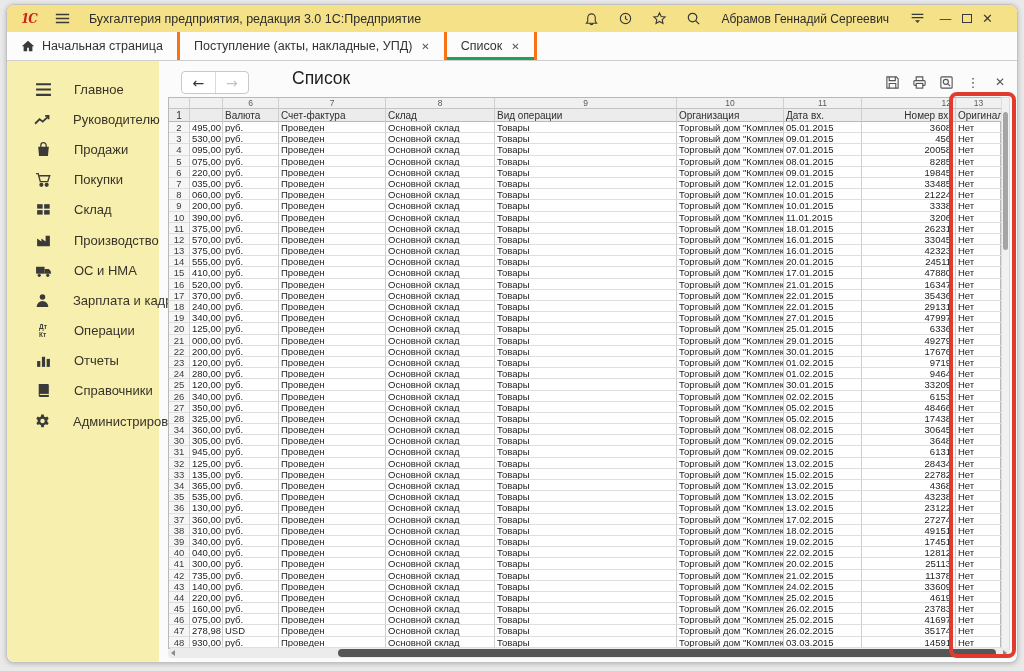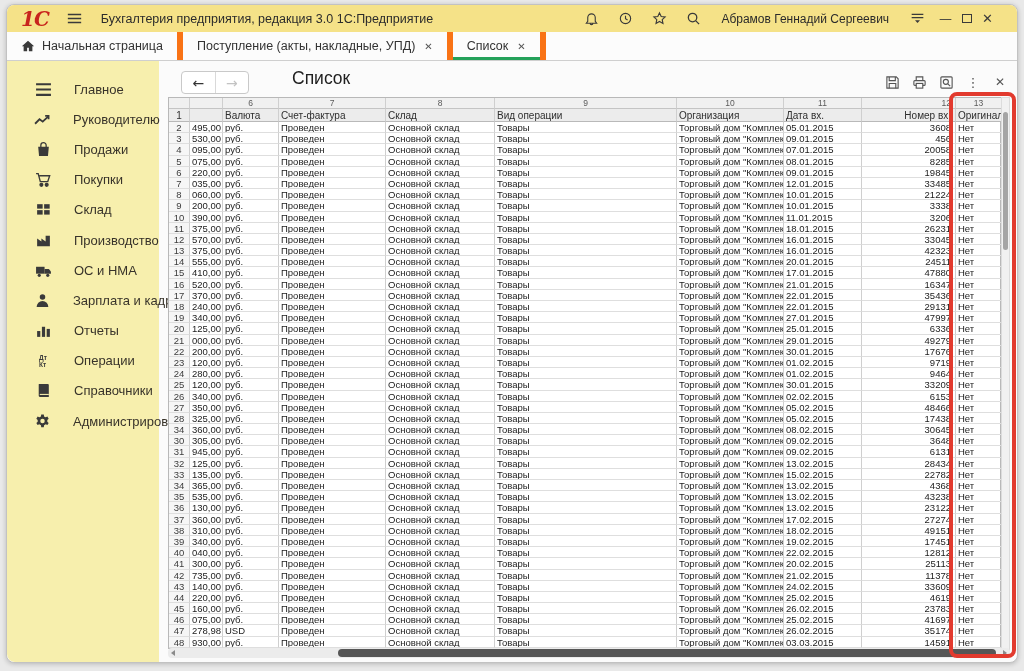--- a/index.html
+++ b/index.html
@@ -7,35 +7,35 @@
   body { background:#e9e9e9; position:relative; overflow:hidden; }
 
   .window { position:absolute; left:6px; top:4px; width:1012px; height:659px;
     background:#fbfbfb; border:1px solid #c2c2c2; border-radius:8px;
     box-shadow:0 1px 5px rgba(0,0,0,.22); overflow:hidden; }
 
   
   .titlebar { position:absolute; left:0; top:0; width:100%; height:27px;
     background:#f5e288; display:flex; align-items:center; }
   .logo { font-family:"DejaVu Serif", serif; font-style:italic; font-weight:bold;
-    color:#c8241d; font-size:20px; margin-left:14px; letter-spacing:-1px; }
+    color:#c8241d; font-size:12px; margin-left:14px; letter-spacing:-1px; }
   .tb-icon { width:24px; height:20px; display:flex; align-items:center; justify-content:center; cursor:pointer; }
   .tb-icon svg { width:15px; height:15px; }
   .burger { margin-left:14px; }
   .tb-title { font-size:12.5px; color:#2b2b2b; margin-left:14px; }
   .tb-right { margin-left:auto; display:flex; align-items:center; gap:10px; padding-right:24px; }
   .tb-user { font-size:12px; color:#2b2b2b; margin:0 6px; }
   .glyph { font-family:"DejaVu Sans", sans-serif; color:#3a3a3a; font-size:13px; line-height:1; }
   .btn-max { width:10px; height:9px; border:1.4px solid #3a3a3a; display:inline-block; }
 
   
   .tabbar { position:absolute; left:0; top:27px; width:100%; height:29px;
     background:#fcfcfc; border-bottom:1px solid #cfcfcf; display:flex; }
   .tab { display:flex; align-items:center; gap:7px; padding:0 14px; font-size:12.5px;
-    color:#333; border-right:6px solid #f97316; position:relative; cursor:pointer; white-space:nowrap; }
+    color:#333; border-right:3px solid #f97316; position:relative; cursor:pointer; white-space:nowrap; }
   .tab .home svg { width:14px; height:14px; display:block; }
   .tab-close { font-family:"DejaVu Sans", sans-serif; font-size:10px; color:#555; margin-left:2px; }
   .tab.active::after { content:""; position:absolute; left:0; right:0; bottom:0; height:3px; background:#24a159; }
 
   
   .sidebar { position:absolute; left:0; top:56px; width:152px; bottom:0;
     background:#f7efad; border-bottom-left-radius:8px; padding-top:13px; }
   .sb-item { height:30.2px; display:flex; align-items:center; cursor:pointer; }
   .sb-icon { width:18px; height:18px; margin-left:27px; display:flex; align-items:center; justify-content:center; }
   .sb-icon svg { width:17px; height:17px; }
@@ -225,33 +225,33 @@
           <span class="sb-icon">
             <svg viewBox="0 0 16 16" fill="#3a3a3a">
               <circle cx="8" cy="4.6" r="2.6"></circle>
               <path d="M2.5 14a5.5 5.5 0 0 1 11 0z"></path>
             </svg>
           </span>
           <span class="sb-label">Зарплата и кадры</span>
         </div>
         <div class="sb-item">
           <span class="sb-icon">
+            <span class="dtkt">Дт<br>Кт</span>
+          </span>
+          <span class="sb-label">Операции</span>
+        </div>
+        <div class="sb-item">
+          <span class="sb-icon">
             <svg viewBox="0 0 16 16" fill="#3a3a3a">
               <rect x="2" y="8.5" width="3" height="5.5"></rect>
               <rect x="6.5" y="4.5" width="3" height="9.5"></rect>
               <rect x="11" y="6.5" width="3" height="7.5"></rect>
             </svg>
           </span>
           <span class="sb-label">Отчеты</span>
-        </div>
-        <div class="sb-item">
-          <span class="sb-icon">
-            <span class="dtkt">Дт<br>Кт</span>
-          </span>
-          <span class="sb-label">Операции</span>
         </div>
         <div class="sb-item">
           <span class="sb-icon">
             <svg viewBox="0 0 16 16" fill="#3a3a3a">
               <path d="M3.5 1.8h8.5a1 1 0 0 1 1 1V14H4.5a1 1 0 0 1-1-1z"></path>
               <path d="M4.5 11.7h8.5" stroke="#f7efad" stroke-width="1"></path>
             </svg>
           </span>
           <span class="sb-label">Справочники</span>
         </div>

